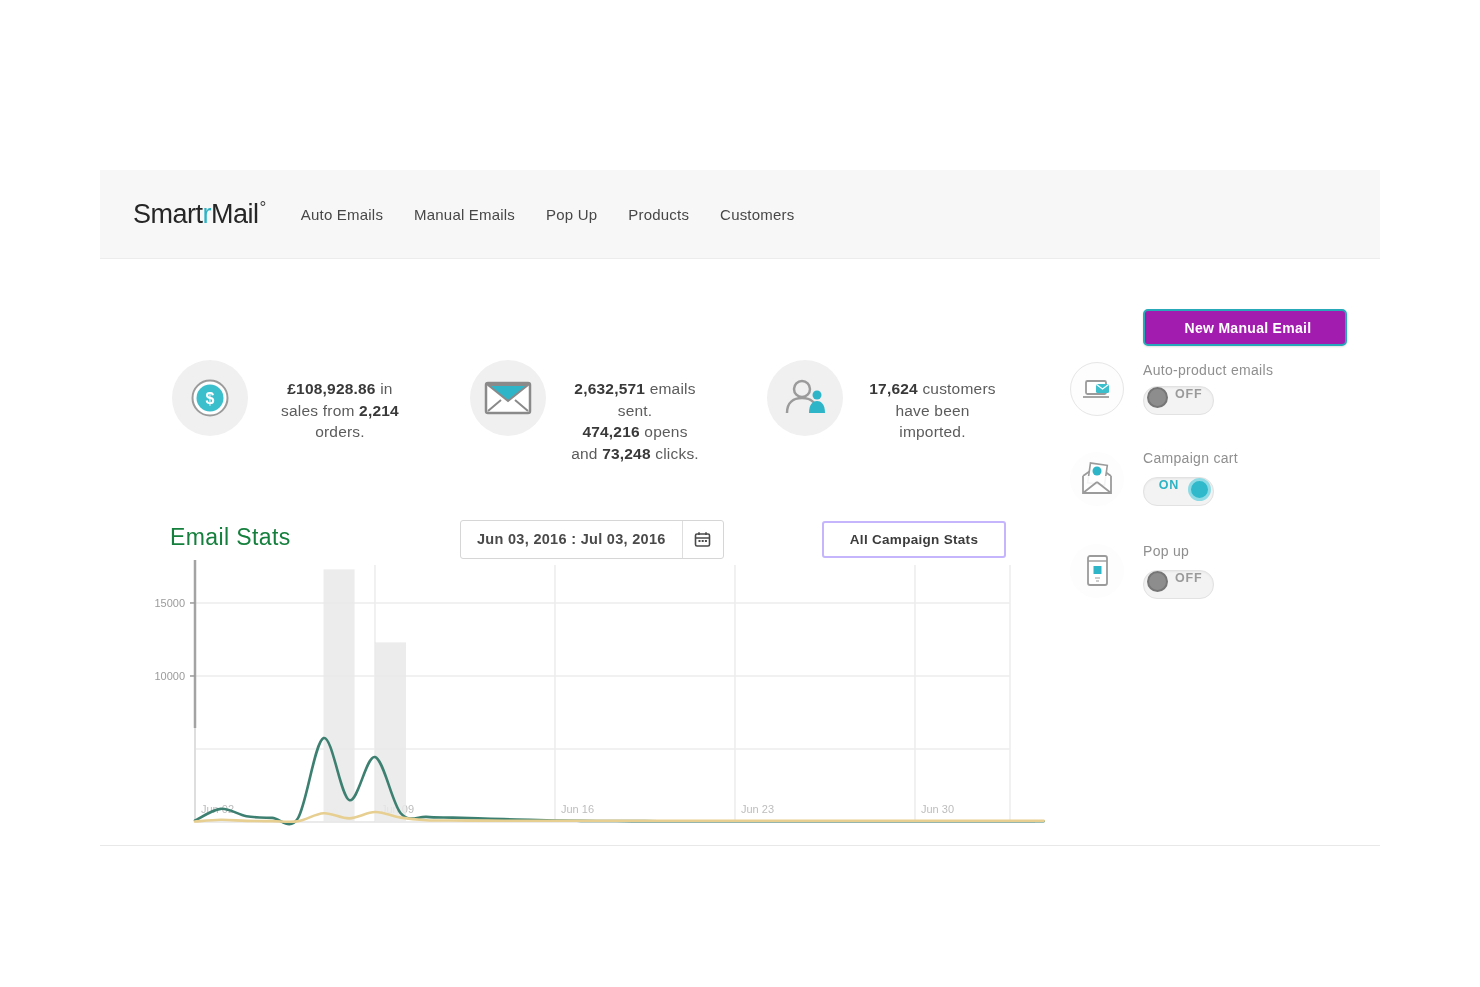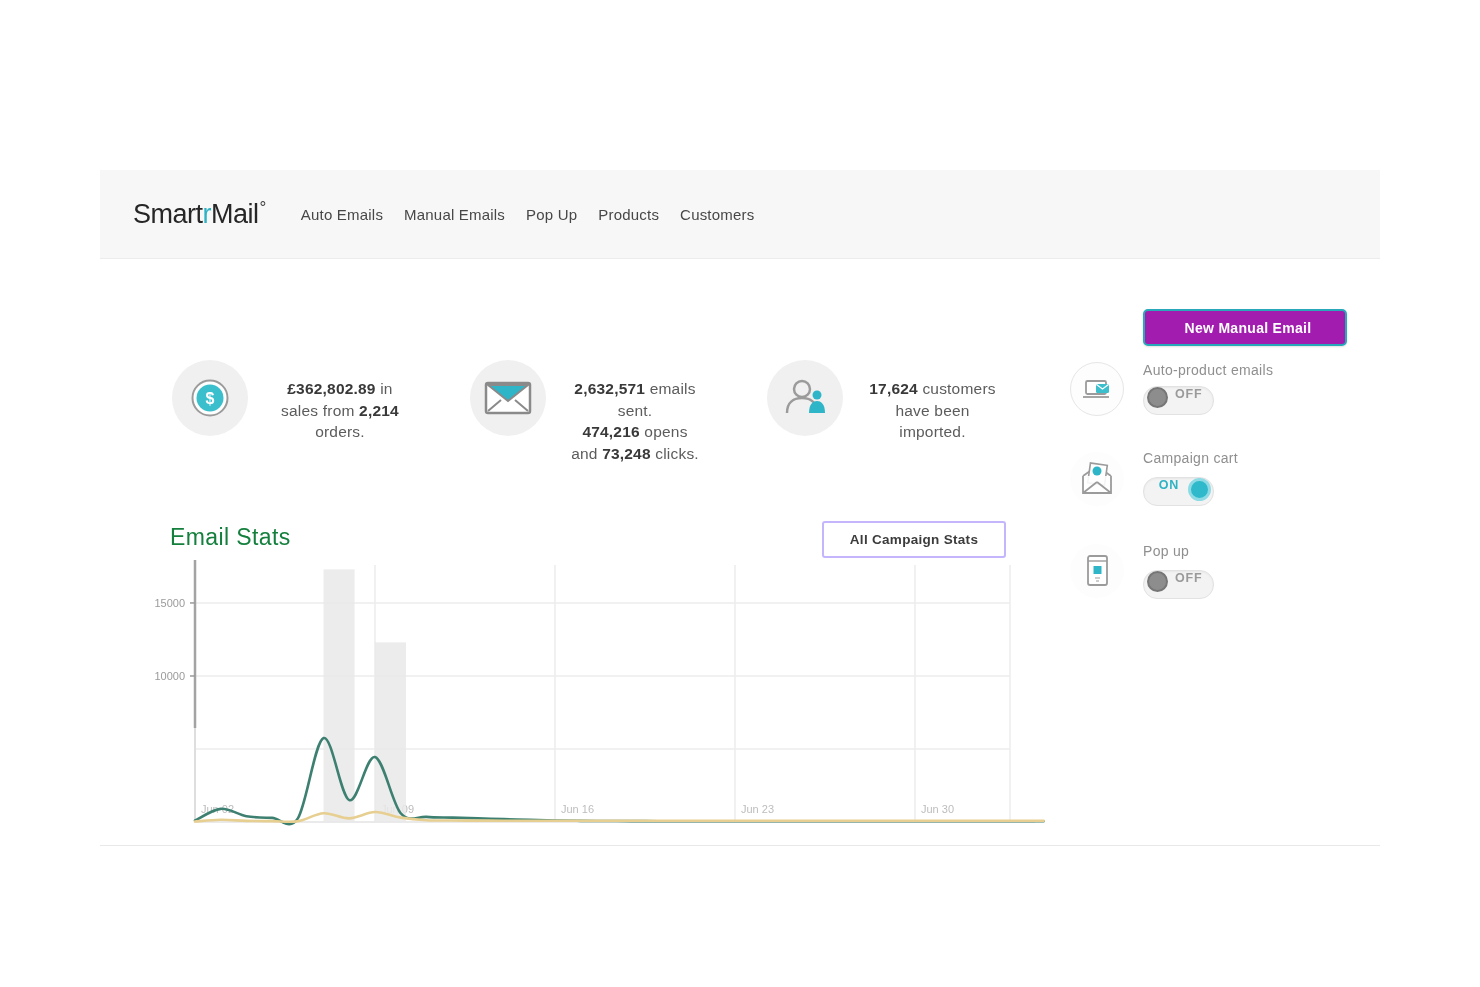--- a/index.html
+++ b/index.html
@@ -6,21 +6,21 @@
   body{width:1480px;height:987px;position:relative;overflow:hidden;
        font-family:"Liberation Sans",sans-serif;-webkit-font-smoothing:antialiased;}
   .canvas{position:absolute;inset:0;}
 
   
   .navbar{position:absolute;left:100px;top:170px;width:1280px;height:88px;
           background:#f7f7f8;border-bottom:1px solid #ececec;display:flex;align-items:center;}
   .logo{margin-left:33px;font-size:27px;font-weight:400;letter-spacing:-0.5px;color:#262626;cursor:pointer;}
   .logo .lg-accent{color:#2eb3c4;}
   .logo .lg-mark{font-size:17px;vertical-align:10px;margin-left:1px;color:#3d3d3d;}
-  .menu{display:flex;margin-left:35px;gap:21px;}
+  .menu{display:flex;margin-left:35px;gap:31px;}
   .menu a{font-size:15px;color:#474747;letter-spacing:.2px;cursor:pointer;text-decoration:none;}
 
   
   .stat-circle{position:absolute;width:76px;height:76px;border-radius:50%;background:#f0f0f1;
                display:flex;align-items:center;justify-content:center;}
   .stat-text{position:absolute;text-align:center;font-size:15.5px;line-height:21.5px;color:#5c5c5c;letter-spacing:.2px;}
   .stat-text b{color:#393939;font-weight:700;}
 
   
   .section-title{position:absolute;left:170px;top:524px;font-size:23px;color:#15803d;letter-spacing:.4px;}
@@ -74,21 +74,21 @@
   </header>
 
   <div class="stat-circle" style="left:172px;top:360px;">
     <svg width="76" height="76">
       <circle cx="38" cy="38" r="17.5" fill="#ffffff" stroke="#9b9b9b" stroke-width="2"></circle>
       <circle cx="38" cy="38" r="13.5" fill="#3bbfcd"></circle>
       <text x="38" y="44" text-anchor="middle" font-size="16" font-weight="bold" fill="#ffffff">$</text>
     </svg>
   </div>
   <div class="stat-text" style="left:245px;top:378px;width:190px;">
-    <div><b>£362,802.89</b><span> in</span></div>
+    <div><b>£108,928.86</b><span> in</span></div>
     <div><span>sales from </span><b>2,214</b></div>
     <div>orders.</div>
   </div>
 
   <div class="stat-circle" style="left:470px;top:360px;">
     <svg width="76" height="76" viewBox="0 0 76 76">
       <rect x="16" y="23" width="44" height="30" rx="2" fill="#ffffff" stroke="#8a8a8a" stroke-width="2.5"></rect>
       <path d="M18,25 L38,41 L58,25 Z" fill="#2fb5c8" stroke="#8a8a8a" stroke-width="2"></path>
       <path d="M18,51 L31,40 M58,51 L45,40" stroke="#8a8a8a" stroke-width="2" fill="none"></path>
     </svg>
@@ -113,20 +113,32 @@
     </svg>
   </div>
   <div class="stat-text" style="left:845px;top:378px;width:175px;">
     <div><b>17,624</b><span> customers</span></div>
     <div>have been</div>
     <div>imported.</div>
   </div>
 
   <h2 class="section-title" style="margin:0;font-weight:400;">Email Stats</h2>
 
+  <div class="date-control">
+    <span class="date-text">Jun 03, 2016 : Jul 03, 2016</span>
+    <span class="date-cal">
+      <svg width="17" height="17" viewBox="0 0 17 17">
+        <rect x="1.5" y="3" width="14" height="12" rx="1.5" fill="none" stroke="#4a4a4a" stroke-width="1.6"></rect>
+        <path d="M5,1.2 V4 M12,1.2 V4 M1.5,7 H15.5" stroke="#4a4a4a" stroke-width="1.6" fill="none"></path>
+        <rect x="4.5" y="9" width="2" height="2" fill="#4a4a4a"></rect>
+          <rect x="7.7" y="9" width="2" height="2" fill="#4a4a4a"></rect>
+          <rect x="10.9" y="9" width="2" height="2" fill="#4a4a4a"></rect>
+      </svg>
+    </span>
+  </div>
 
   <button class="btn-outline">All Campaign Stats</button>
 
   <svg id="chart-svg" width="930" height="285">
       <line x1="65" y1="44.96590909090909" x2="880" y2="44.96590909090909" stroke="#ececec" stroke-width="1.5"></line>
       <line x1="65" y1="117.97727272727272" x2="880" y2="117.97727272727272" stroke="#ececec" stroke-width="1.5"></line>
       <line x1="65" y1="190.98863636363637" x2="880" y2="190.98863636363637" stroke="#ececec" stroke-width="1.5"></line>
       <line x1="244.998" y1="7" x2="244.998" y2="264" stroke="#ececec" stroke-width="1.5"></line>
       <line x1="424.996" y1="7" x2="424.996" y2="264" stroke="#ececec" stroke-width="1.5"></line>
       <line x1="604.9939999999999" y1="7" x2="604.9939999999999" y2="264" stroke="#ececec" stroke-width="1.5"></line>

